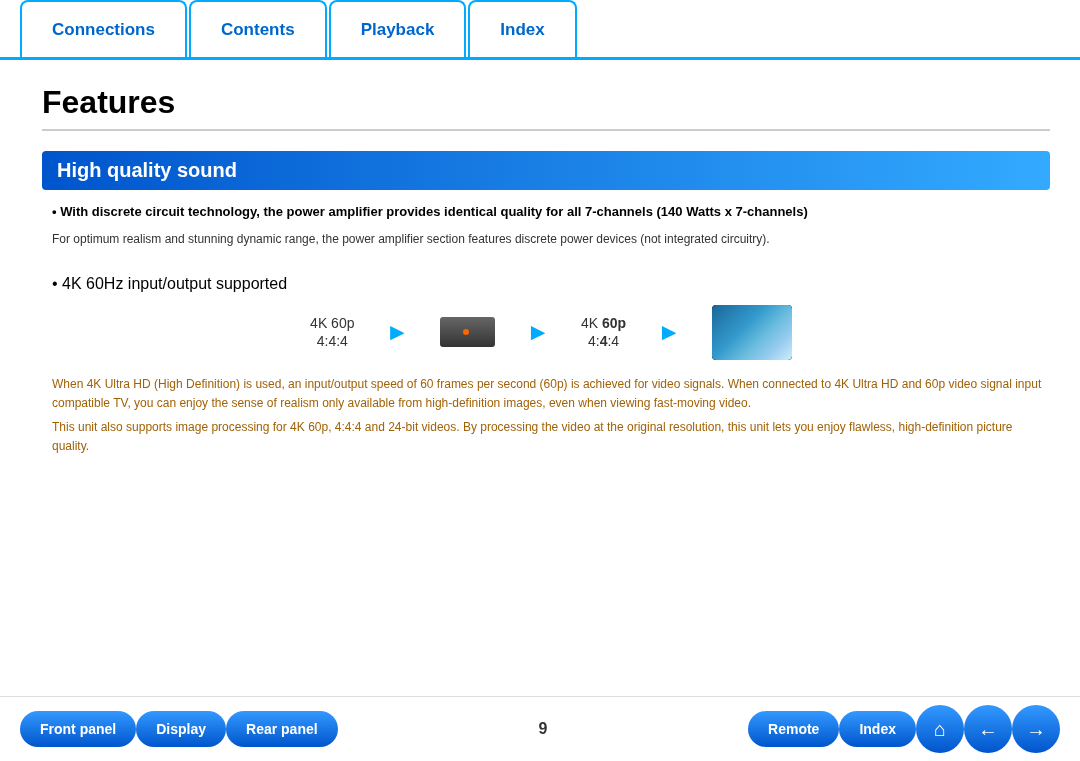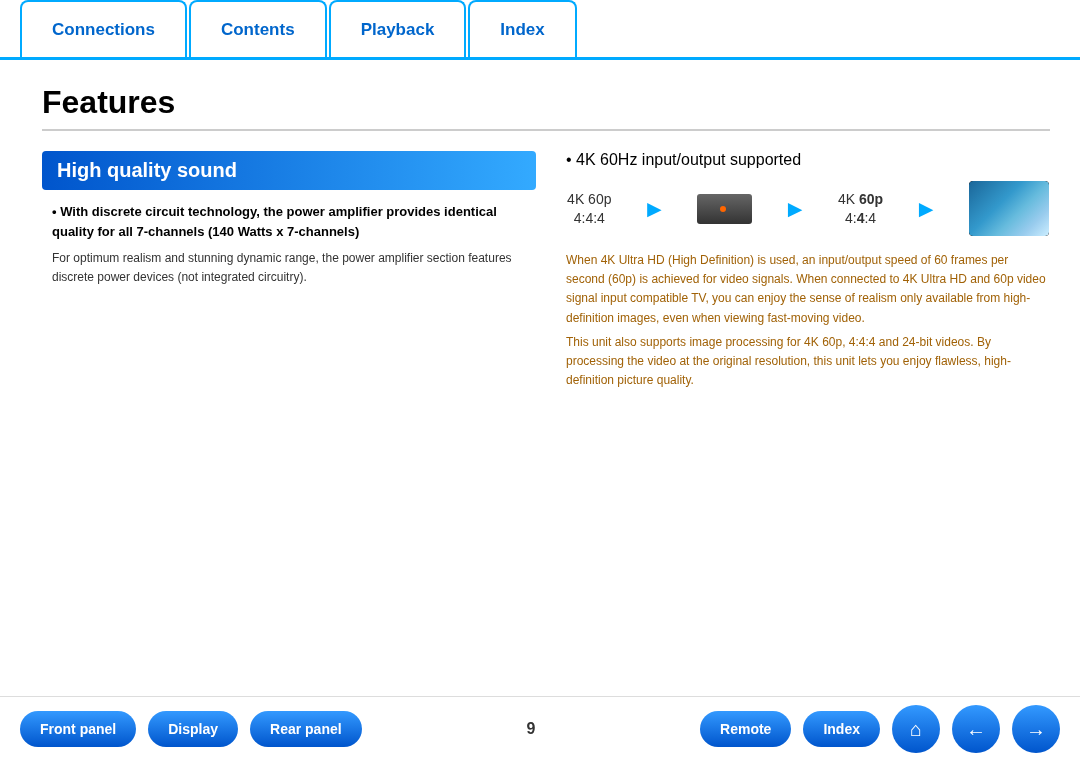--- a/index.html
+++ b/index.html
@@ -53,20 +53,21 @@
       color: #000;
       border-bottom: 2px solid #ccc;
       padding-bottom: 8px;
       margin-bottom: 20px;
     }
 
     .two-col {
       display: flex;
       gap: 20px;
       margin-bottom: 20px;
+      flex-direction: column;
     }
 
     .col-left {
       flex: 1;
     }
     .col-right {
       flex: 1;
     }
 
     .section-header {
@@ -159,21 +160,21 @@
       position: absolute;
       bottom: 0;
       left: 0;
       right: 0;
       background: #fff;
       border-top: 1px solid #ddd;
       display: flex;
       align-items: center;
       padding: 10px 20px;
       height: 65px;
-      gap: 12px;
+      gap: 0;
     }
 
     .bottom-btn {
       background: linear-gradient(to bottom, #3399ff, #0055cc);
       color: #fff;
       font-size: 14px;
       font-weight: bold;
       border: none;
       border-radius: 25px;
       padding: 10px 20px;

